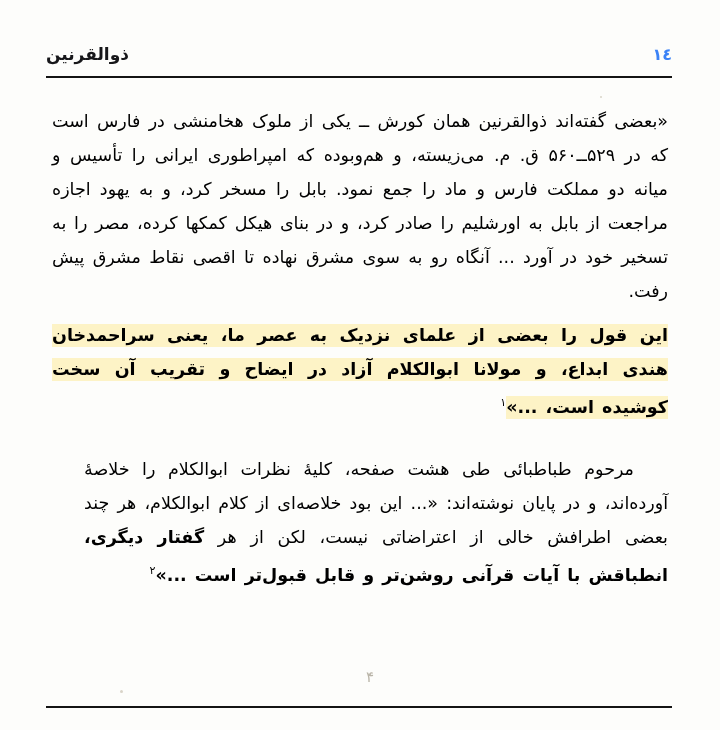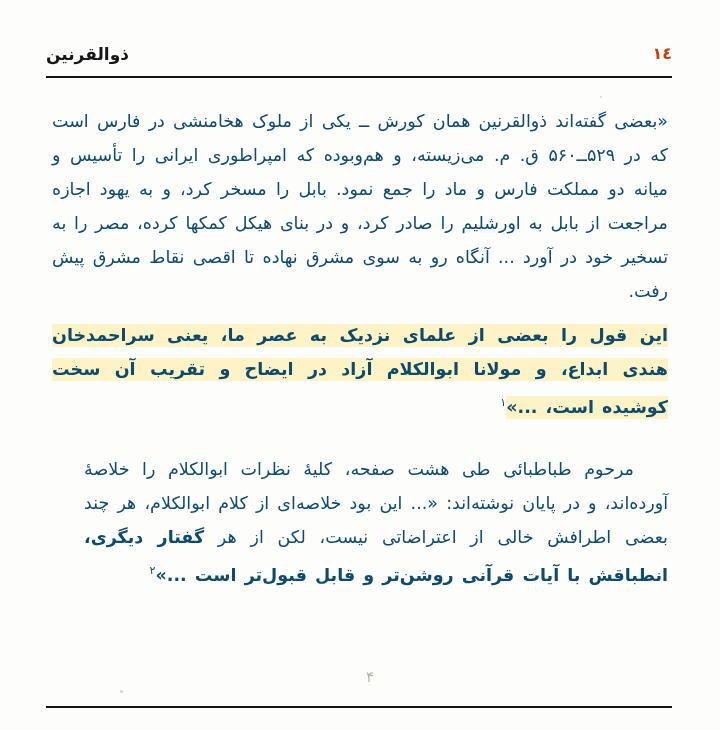--- a/index.html
+++ b/index.html
@@ -25,35 +25,35 @@
 
   
   .header {
     position: absolute;
     top: 44px;
     left: 46px;
     right: 48px;
     display: flex;
     flex-direction: row-reverse;
     justify-content: space-between;
-    align-items: flex-start;
+    align-items: center;
     direction: rtl;
     gap: 40px;
   }
   .header-title {
     font-size: 17px;
     font-weight: 700;
     letter-spacing: 0.5px;
     color: #17171a;
     font-family: "DejaVu Sans", sans-serif;
   }
   .header-page {
     font-size: 16px;
     font-weight: 700;
-    color: #c2410c;
+    color: #3b82f6;
     letter-spacing: 1px;
   }
   .rule-top {
     position: absolute;
     top: 76px;
     left: 46px;
     width: 626px;
     height: 2px;
     background: #141414;
   }
@@ -74,21 +74,21 @@
     width: 616px;
     direction: rtl;
     text-align: justify;
     text-align-last: right;
   }
   .para {
     font-size: 17.5px;
     line-height: 34px;
     font-family: "DejaVu Sans", sans-serif;
     margin: 0 0 6px 0;
-    color: #0c4a6e;
+    color: #000000;
     letter-spacing: 0px;
     word-spacing: 2px;
   }
   .para.indent {
     text-indent: 34px;
     margin-left: 32px;
   }
   .block-quote {
     margin-bottom: 4px;
   }

